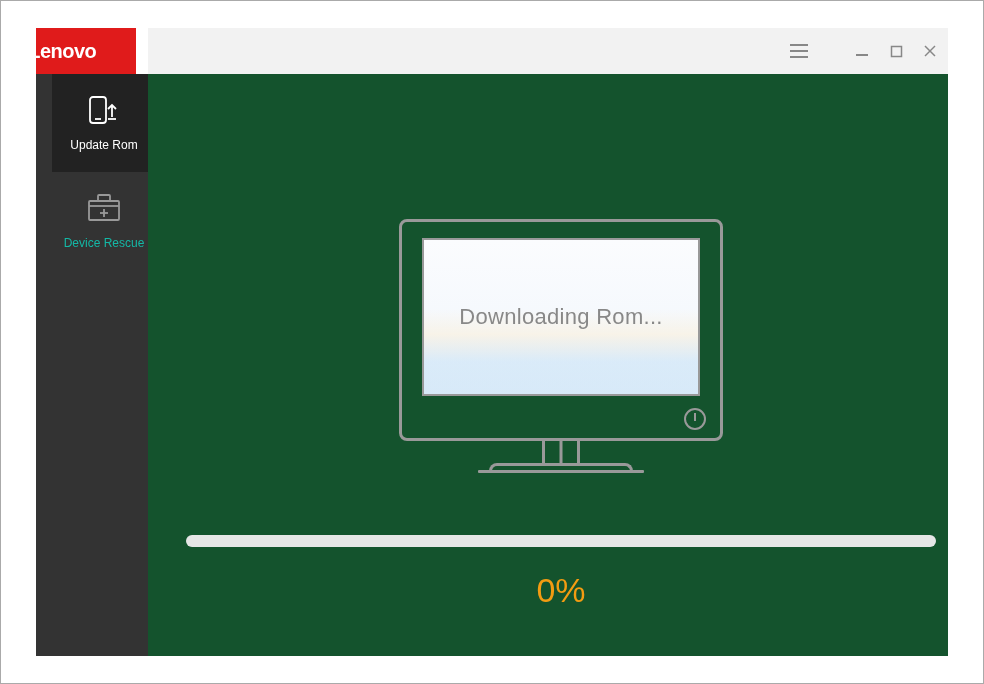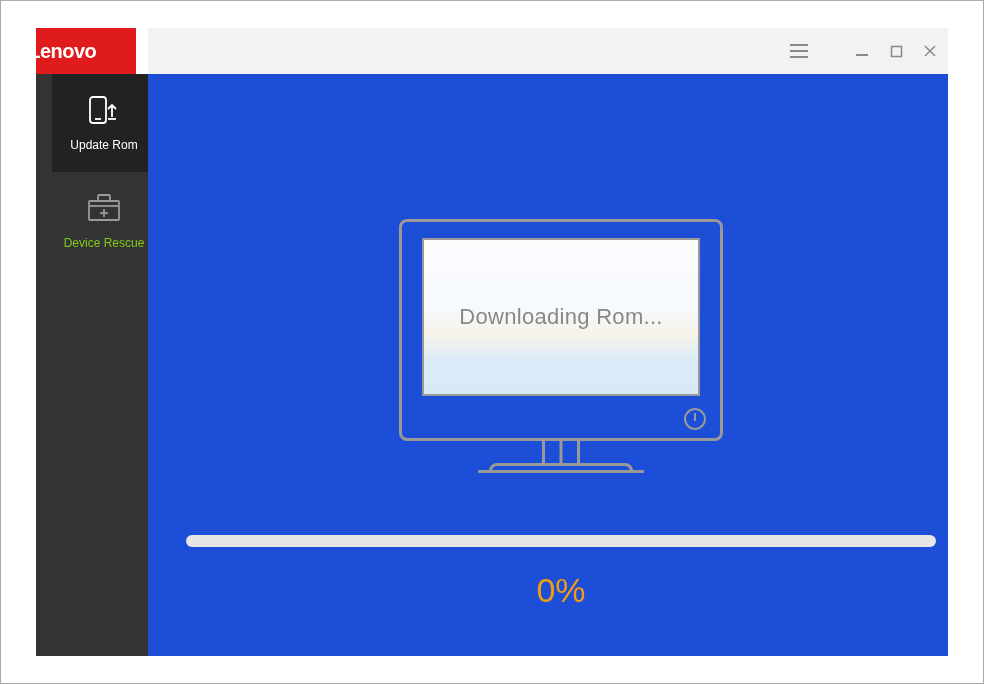--- a/index.html
+++ b/index.html
@@ -119,38 +119,38 @@
       padding-left: 16px;
     }
     .sidebar-item {
       height: 98px;
       display: flex;
       flex-direction: column;
       align-items: center;
       justify-content: center;
       gap: 10px;
       cursor: pointer;
-      color: #84cc16;
+      color: #14b8a6;
       font-size: 12px;
     }
     .sidebar-item.active {
       background: #222222;
       color: #fff;
     }
     .sidebar-item.active svg { stroke: #fff; }
     .sidebar-item svg { stroke: #999; }
 
     
     .main {
       position: absolute;
       top: 74px;
       left: 148px;
       right: 36px;
       bottom: 28px;
-      background: #1d4ed8;
+      background: #14532d;
       display: flex;
       flex-direction: column;
       align-items: center;
       padding-left: 26px;
     }
 
     .monitor-wrap {
       margin-top: 145px;
       position: relative;
     }

